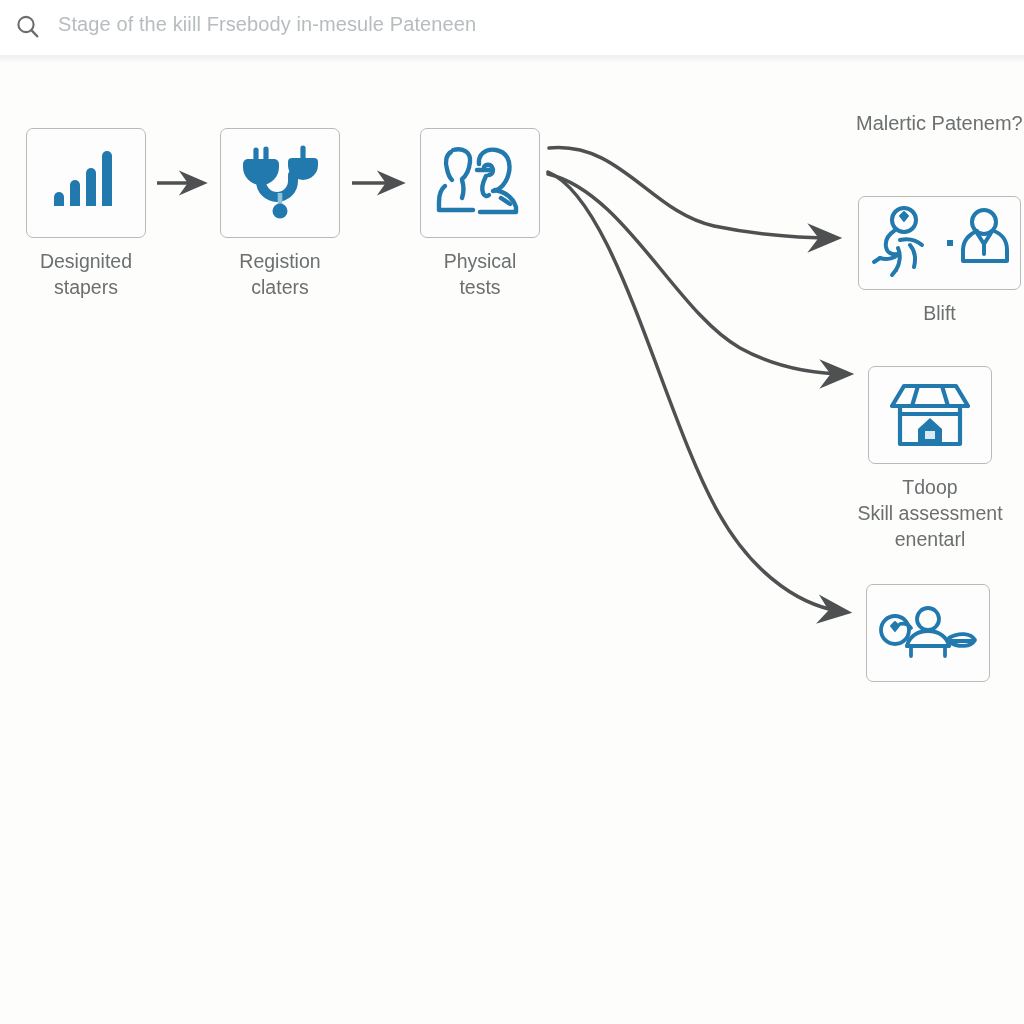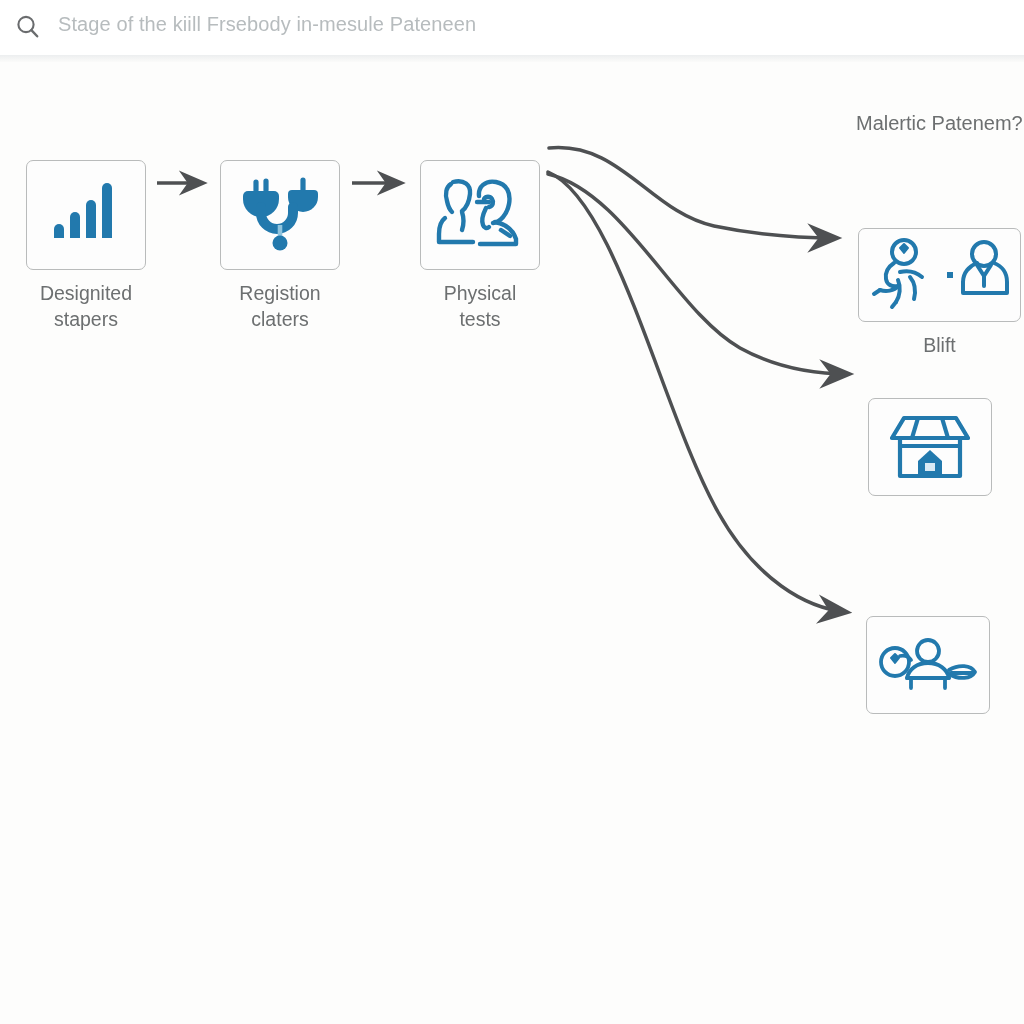--- a/index.html
+++ b/index.html
@@ -61,21 +61,20 @@
   #wires {
     position: absolute;
     left: 0; top: 0;
     width: 1024px;
     height: 962px;
   }
 
   
   .node {
     position: absolute;
-    margin-top: 32px;
   }
   .node-box {
     box-sizing: border-box;
     background: #fdfdfd;
     border: 1.4px solid #b9bbbb;
     border-radius: 7px;
     display: flex;
     align-items: center;
     justify-content: center;
     overflow: hidden;
@@ -264,20 +263,23 @@
             <path d="M14,8 h52 l12,20 h-76 z"></path>
             <path d="M28,8 l-6,20"></path>
             <path d="M52,8 l6,20"></path>
             <path d="M10,28 v38 h60 v-38"></path>
             <path d="M10,36 h60"></path>
           </g>
           <path d="M40,40 l12,11 v14 h-24 v-14 z" fill="#2279ad"></path>
           <rect x="35" y="53" width="10" height="8" fill="#d9eaf4"></rect>
         </svg>
       </div>
+      <div class="node-label">Tdoop
+Skill assessment
+enentarl</div>
     </div>
 
     <div class="node" id="node-photic">
       <div class="node-box">
         <svg class="node-icon" width="100" height="62" viewBox="0 0 100 62">
           <g fill="none" stroke="#2279ad" stroke-width="3.8" stroke-linecap="round" stroke-linejoin="round">
             <circle cx="17" cy="28" r="14"></circle>
             <path d="M13,24 l4,-4 l4,4 l-4,5 z" fill="#2279ad" stroke-width="2"></path>
             <path d="M22,22 c5,-1 9,1 11,4"></path>
             <circle cx="50" cy="17" r="11"></circle>

